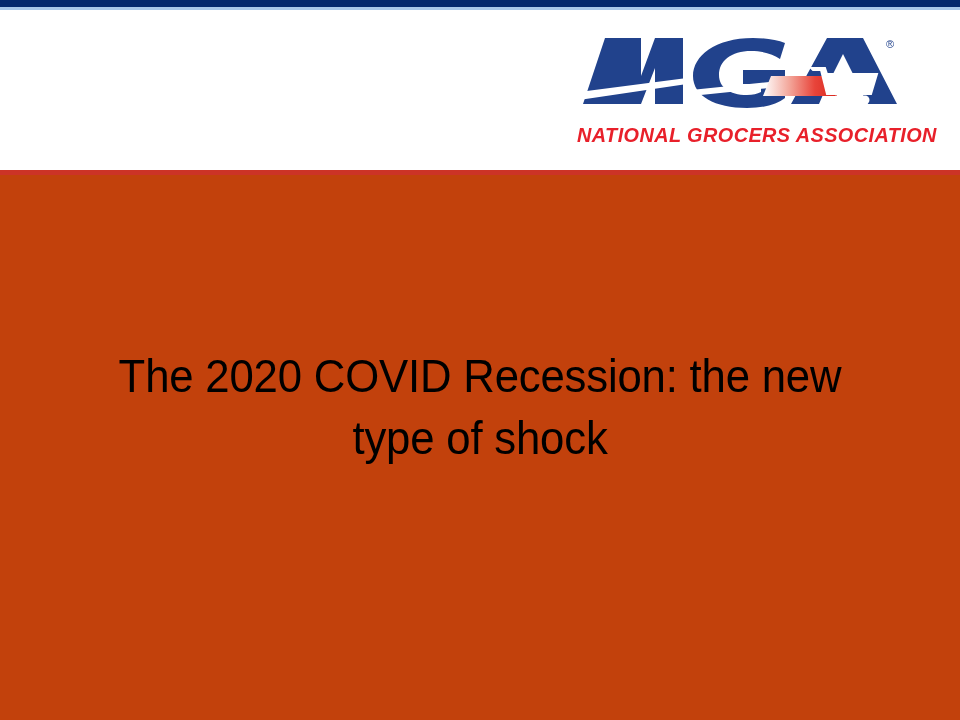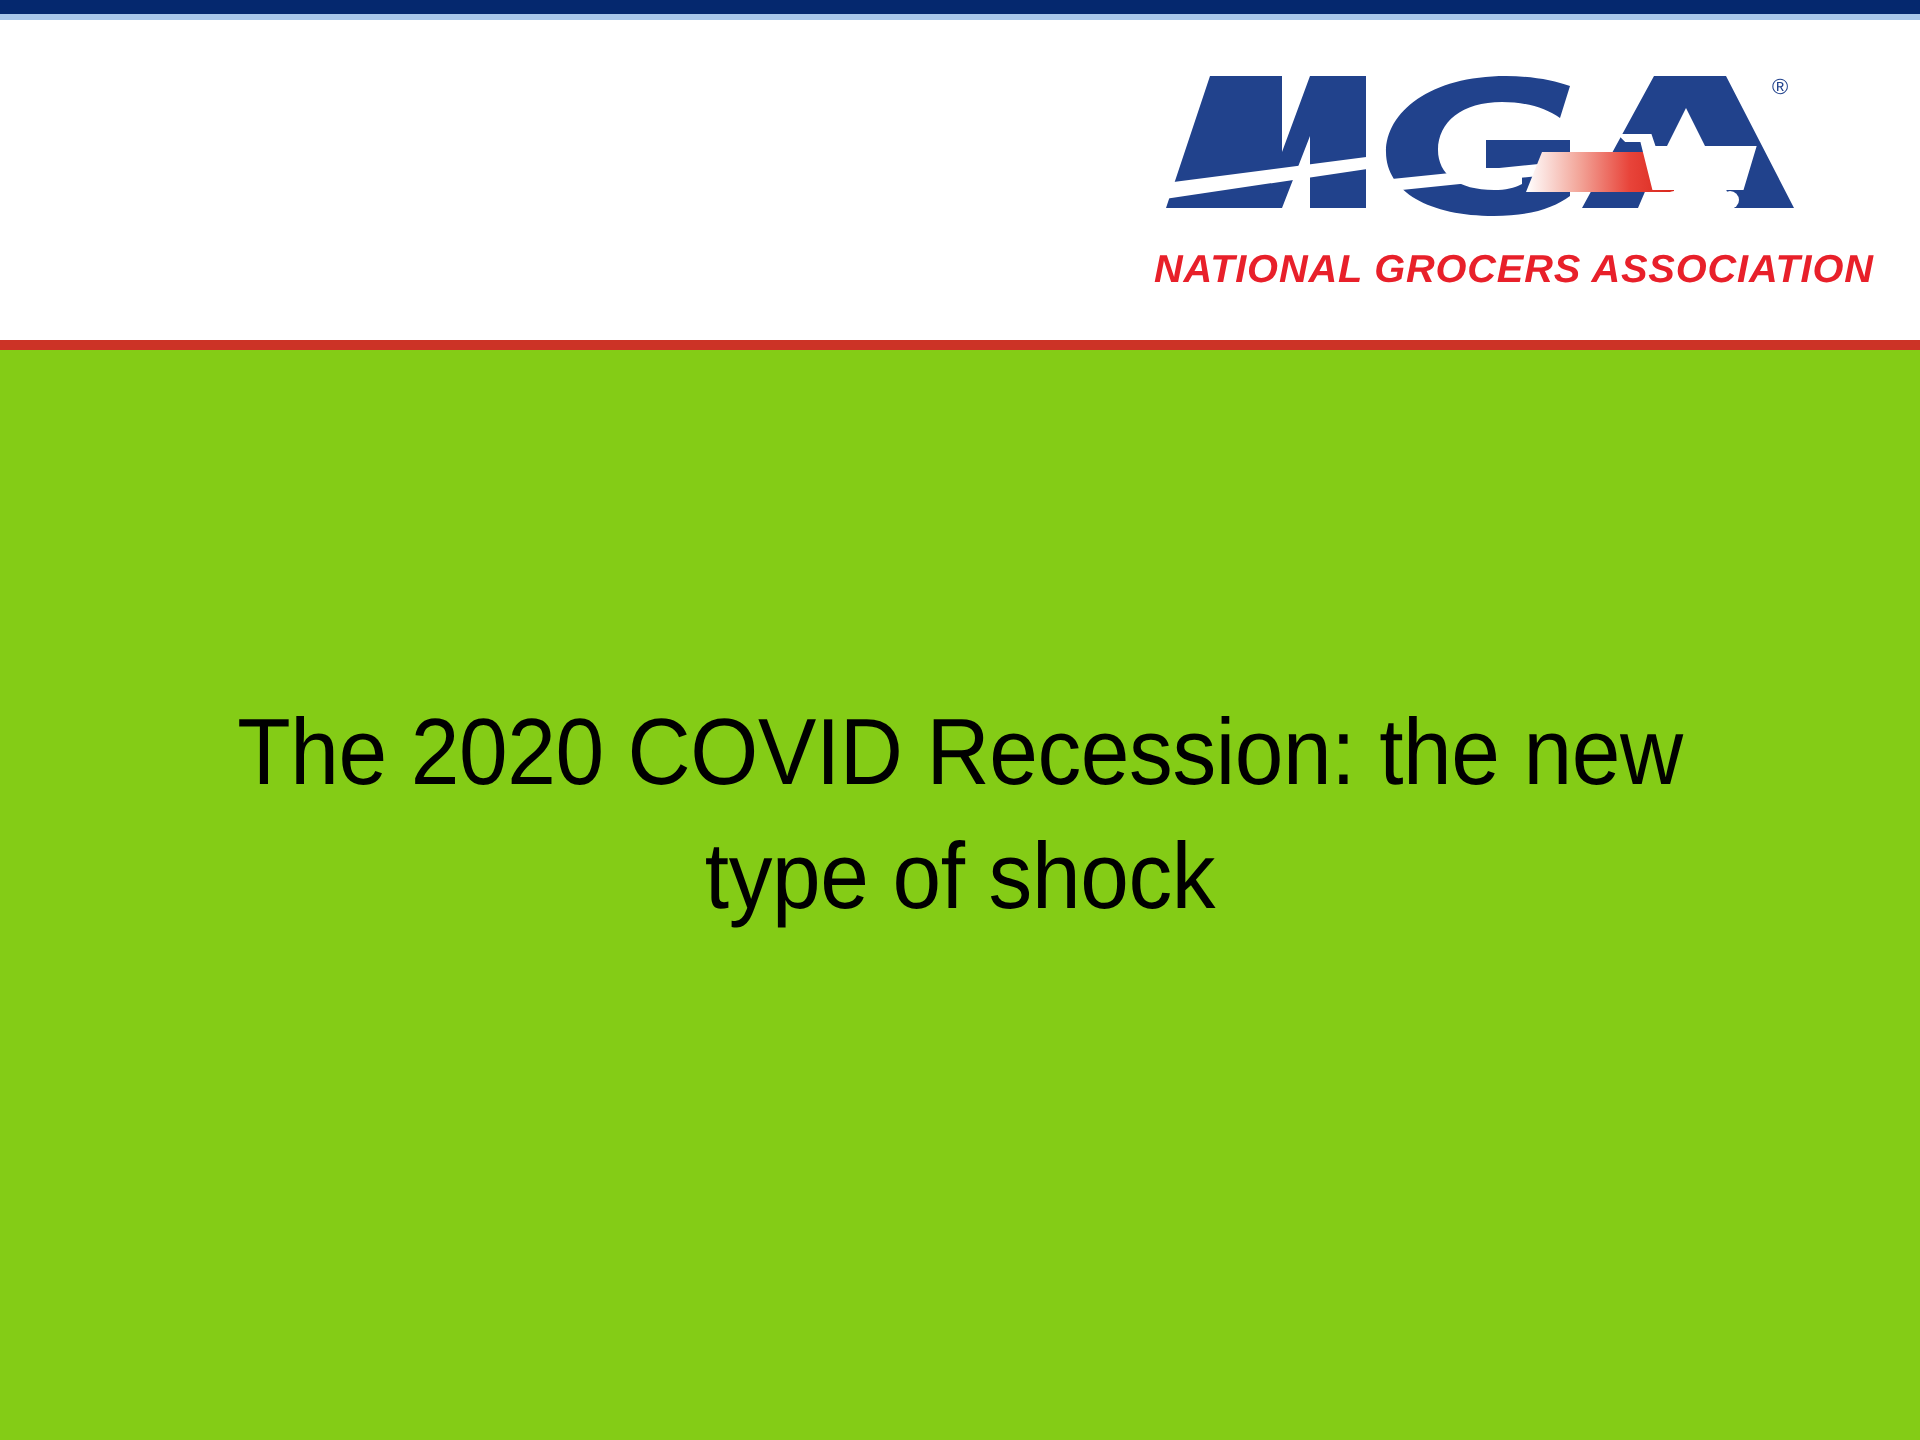--- a/index.html
+++ b/index.html
@@ -95,21 +95,21 @@
     background: #cc3326;
   }
 
   
   .slide-body {
     position: absolute;
     top: 175px;
     left: 0;
     width: 960px;
     height: 545px;
-    background: #84cc16;
+    background: #c2410c;
   }
 
   .title-block {
     position: absolute;
     left: 60px;
     top: 170px;
     width: 840px;
     text-align: center;
   }
   .title-line {

